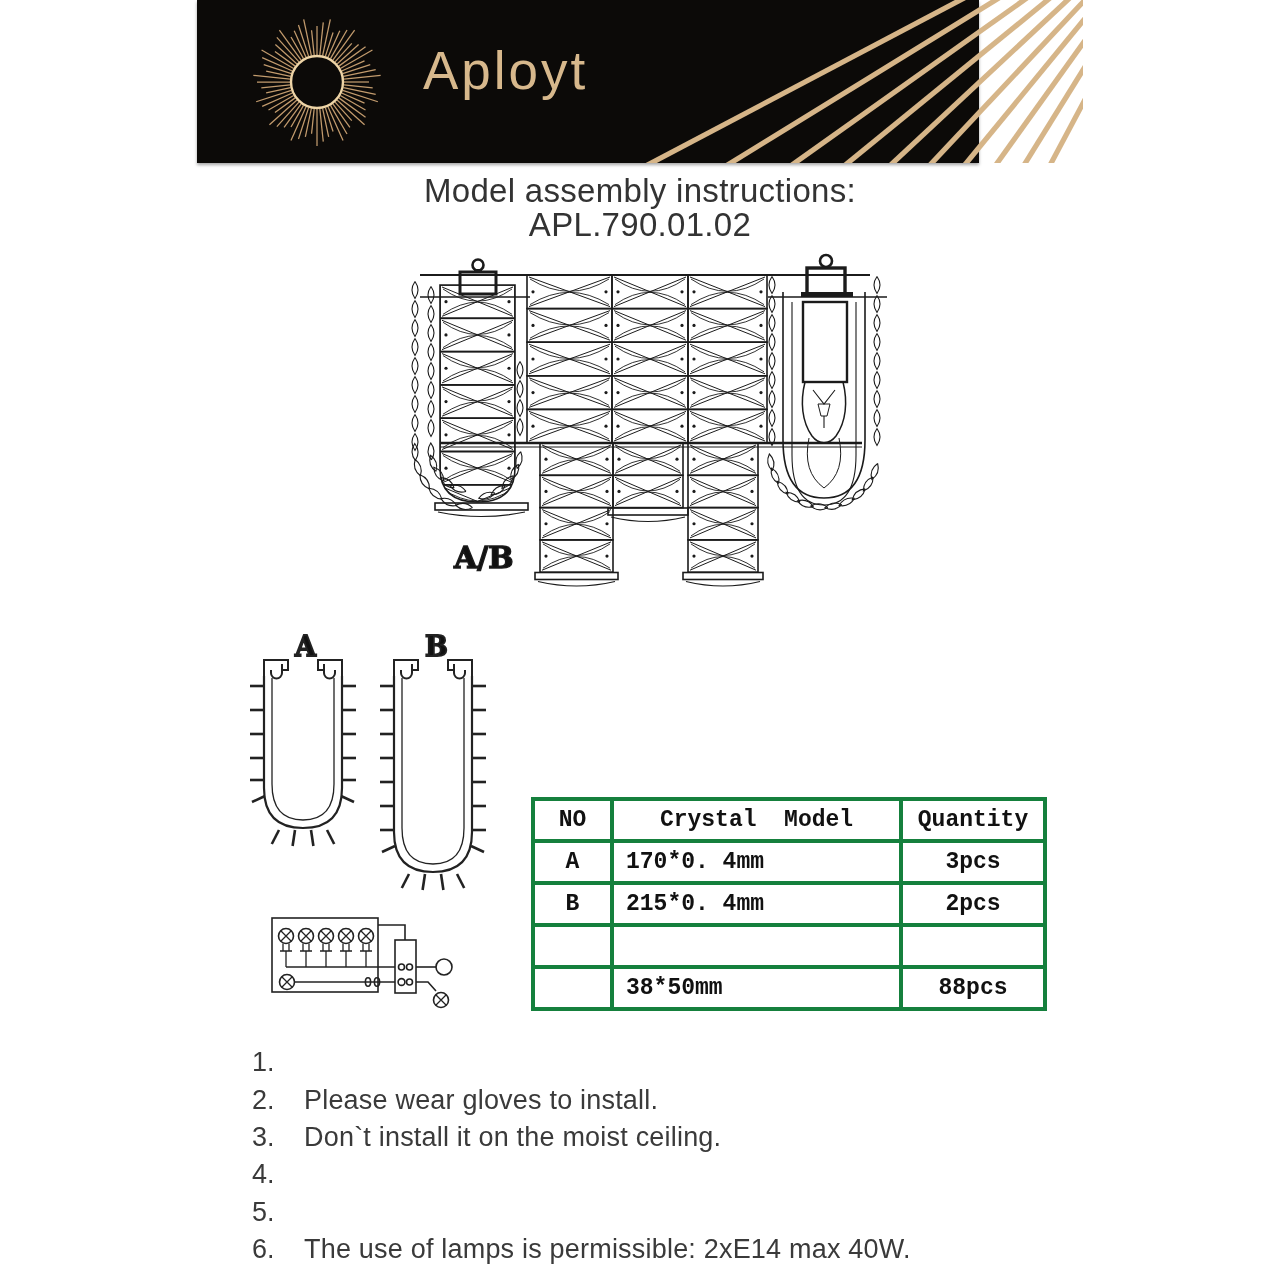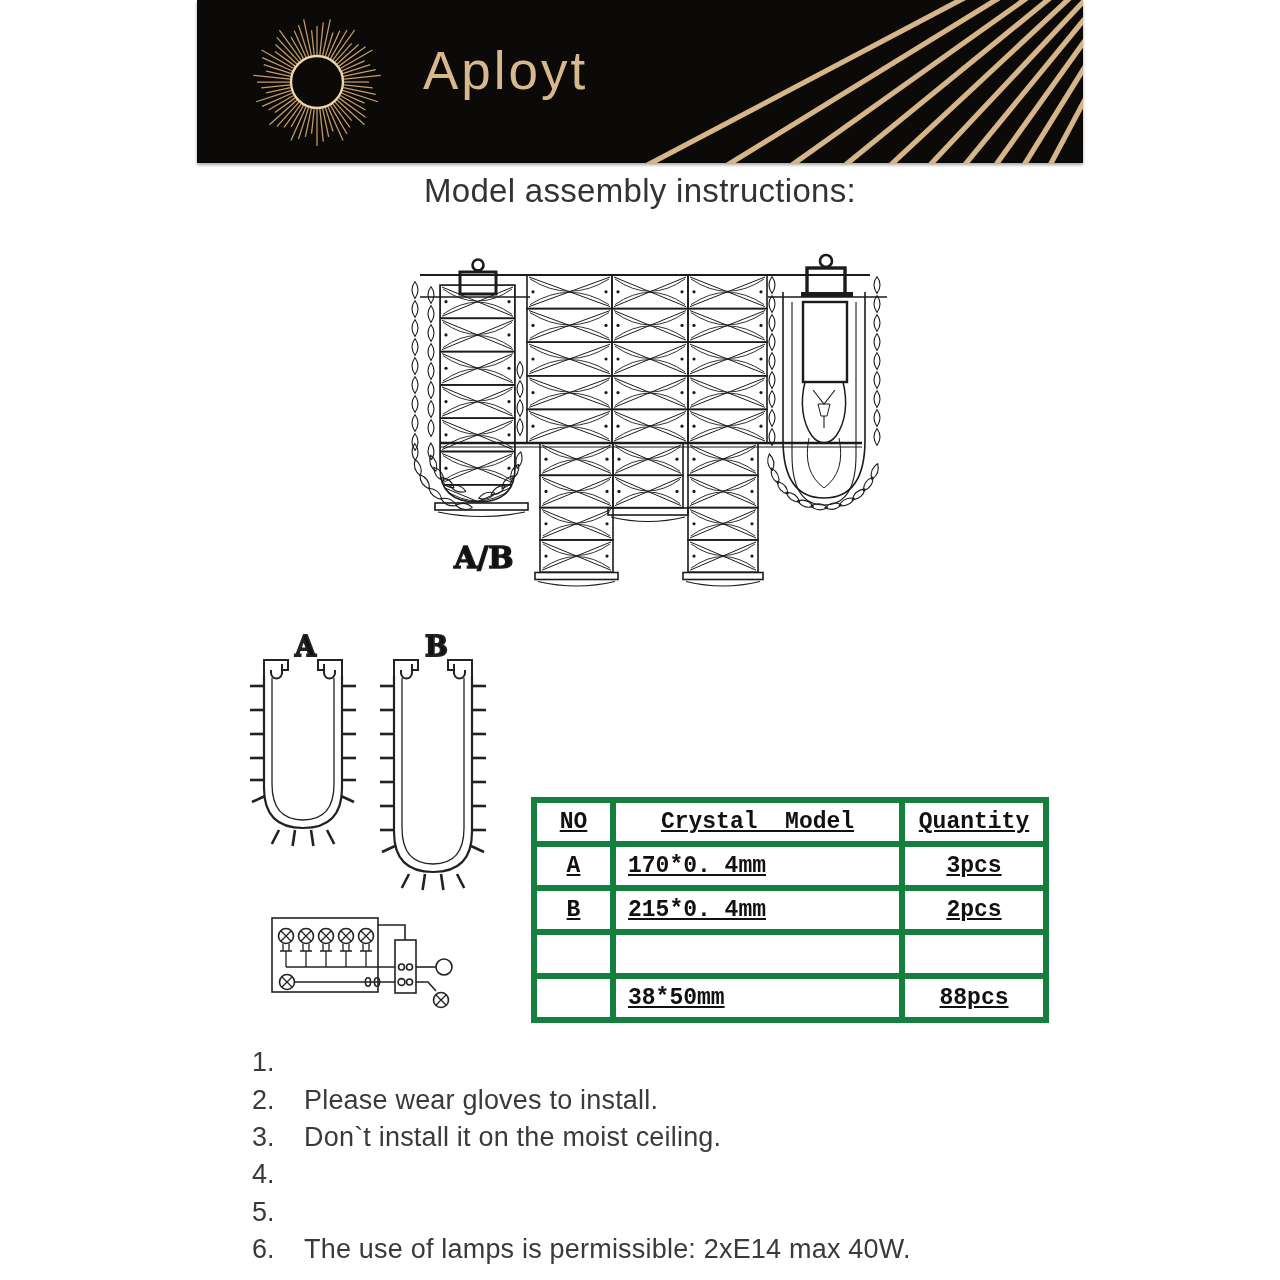--- a/index.html
+++ b/index.html
@@ -1,35 +1,35 @@
 <!DOCTYPE html>
 <html><head>
 <meta charset="utf-8">
 <style>
   html,body{margin:0;padding:0;}
   .page{position:relative;width:1280px;height:1280px;background:#ffffff;overflow:hidden;
         font-family:"Liberation Sans",sans-serif;}
   
-  .banner{position:absolute;left:197px;top:0;width:886px;height:163px;background:var(--banner-bg,#0c0a08);
-          box-shadow:0 2px 3px rgba(0,0,0,.35);}
+  .banner{position:absolute;left:197px;top:0;width:774px;height:163px;background:var(--banner-bg,#0c0a08);
+          box-shadow:0 2px 3px rgba(0,0,0,.35);padding-left:8px;}
   .banner svg{position:absolute;left:0;top:0;}
   .brand-name{position:absolute;left:226px;top:40px;font-size:53px;font-weight:400;letter-spacing:3px;
               color:var(--gold,#d7b88c);font-family:"Liberation Sans",sans-serif;}
   
   .title{position:absolute;left:0;top:174px;width:100%;text-align:center;color:#333;
          font-size:33px;font-weight:500;line-height:34px;letter-spacing:.3px;}
   
   .linework{position:absolute;}
   svg text.ablabel{font-family:"DejaVu Serif","Liberation Serif",serif;font-weight:bold;fill:#111;}
   
   .crystal-table{position:absolute;left:531px;top:797px;border-collapse:collapse;table-layout:fixed;
                  font-family:"Liberation Mono","DejaVu Sans Mono",monospace;font-weight:700;
                  font-size:23px;color:#111;}
-  .crystal-table td,.crystal-table th{border:6px solid #15803d;padding:0;white-space:pre;
-                 text-align:center;vertical-align:middle;height:38px;text-decoration:underline;}
+  .crystal-table td,.crystal-table th{border:4px solid #15803d;padding:0;white-space:pre;
+                 text-align:center;vertical-align:middle;height:38px;}
   .crystal-table col.c-no{width:79px;}
   .crystal-table col.c-model{width:289px;}
   .crystal-table col.c-qty{width:144px;}
   .crystal-table td.model{text-align:left;padding-left:12px;margin-top:12px;}
   
   .instructions{position:absolute;left:252px;top:1044px;width:990px;color:#3a3a3a;font-size:27px;}
   .instructions .item{display:flex;height:37.4px;align-items:center;}
   .instructions .num{width:38px;flex:none;}
   .instructions .txt{margin-left:14px;letter-spacing:.2px;}
 </style>
@@ -114,20 +114,21 @@
           <line x1="1010" y1="-130" x2="-294.2044731656865" y2="796.8498757482865" stroke="#d6b588" stroke-width="5.2"></line>
           <line x1="1010" y1="-130" x2="-352.7630946288764" y2="708.3774495521266" stroke="#d6b588" stroke-width="5.2"></line>
           <line x1="1010" y1="-130" x2="-405.32956034413405" y2="616.2186245438266" stroke="#d6b588" stroke-width="5.2"></line>
         </g>
     </svg>
     <span class="brand-name">Aployt</span>
   </div>
 
   <div class="title">
     <div>Model assembly instructions:</div>
+    <div>APL.790.01.02</div>
   </div>
 
   <svg class="linework" style="left:400px;top:250px" width="500" height="350" viewBox="0 0 500 350" fill="none" stroke="#1b1b1b" stroke-width="1.4">
     <defs>
       <clipPath id="lsClip">
           <path d="M40,35 H115 V218 Q115,252 77.5,252 Q40,252 40,218 Z"></path>
         </clipPath>
     </defs>
 
     <path d="M20,25 H470" stroke-width="2.2"></path>

